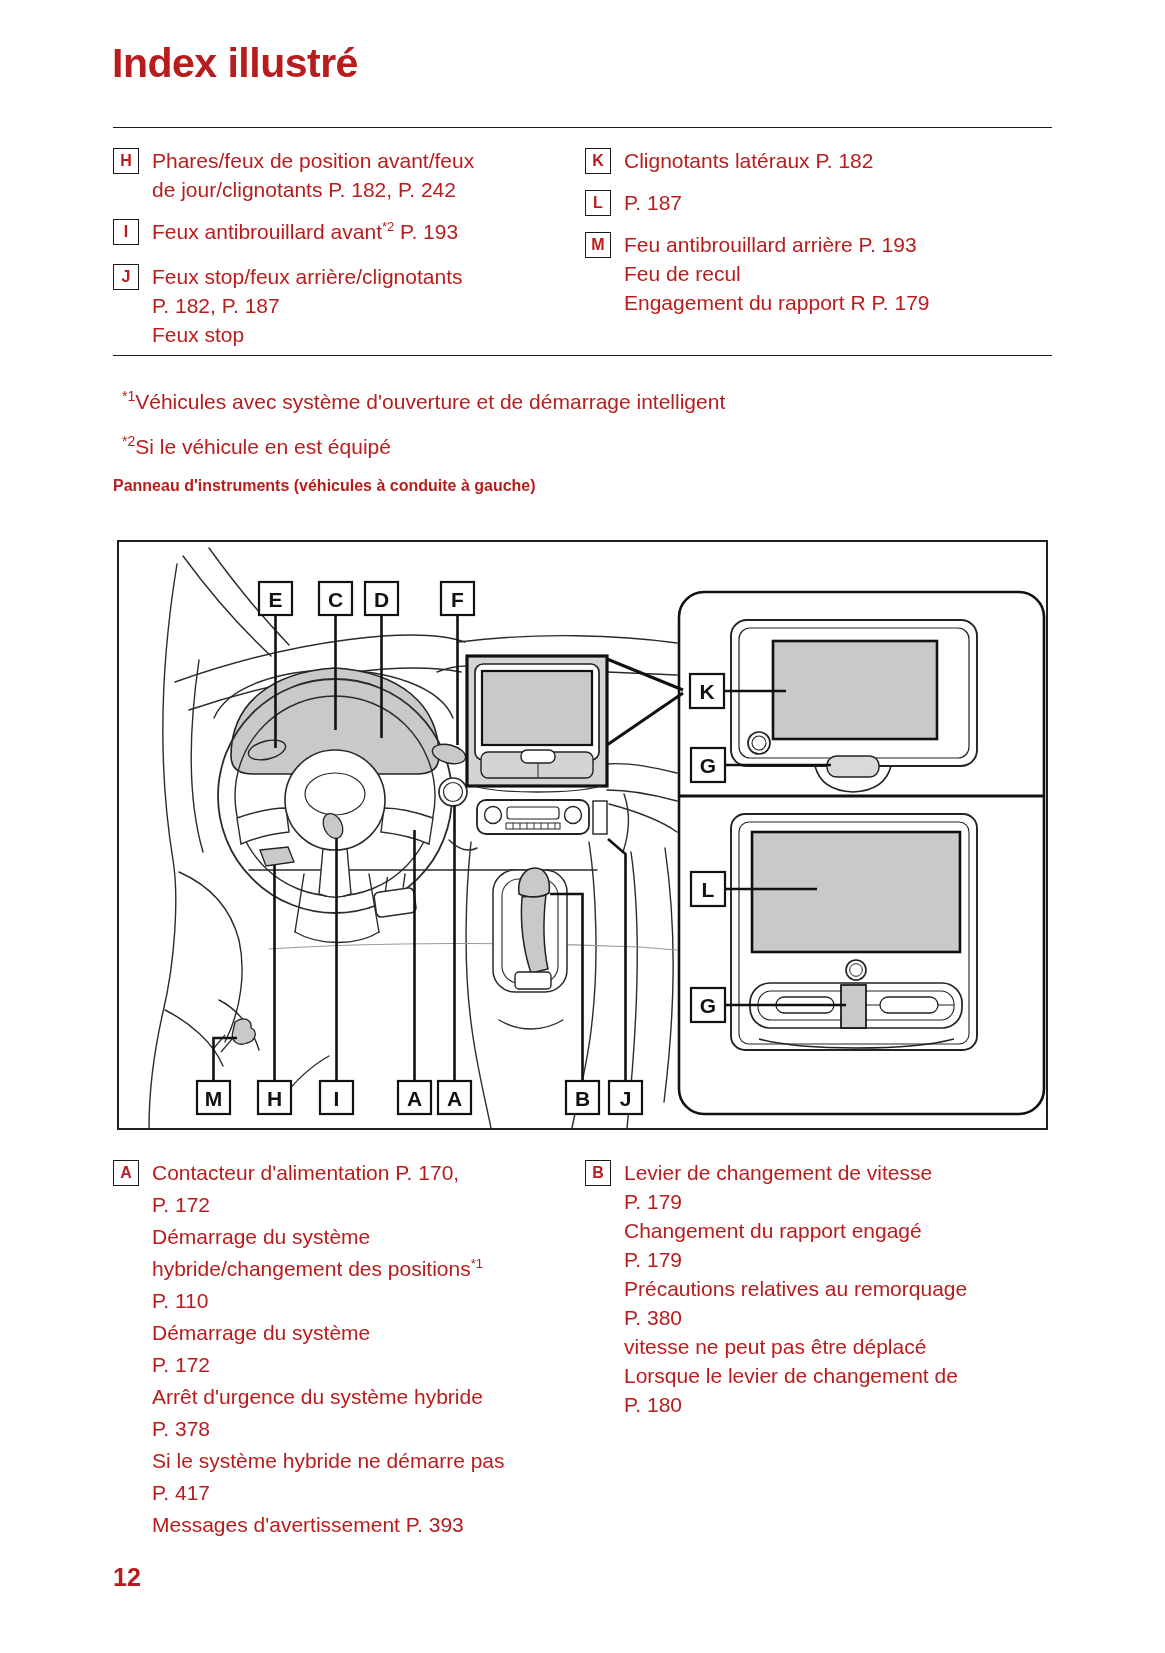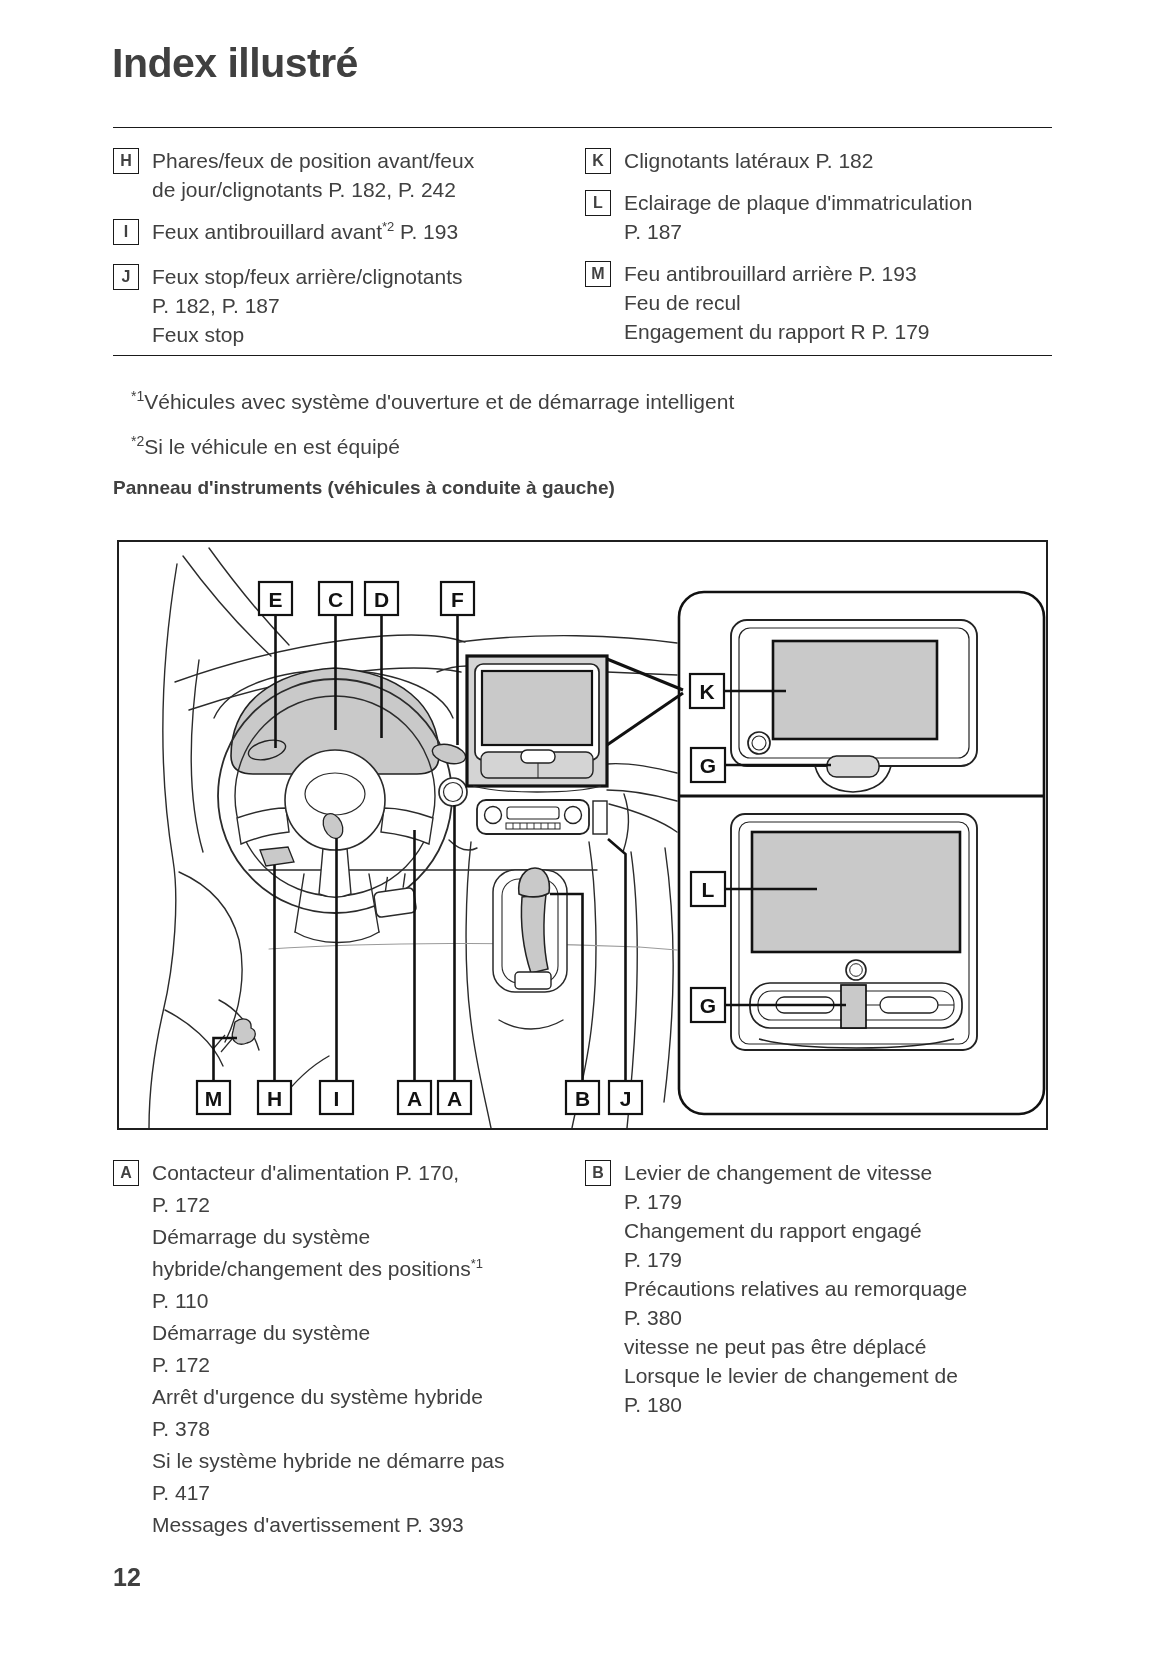--- a/index.html
+++ b/index.html
@@ -1,39 +1,39 @@
 <!DOCTYPE html>
 <html><head>
 <meta charset="utf-8">
 <style>
   * { margin:0; padding:0; box-sizing:border-box; }
   html,body { background:#ffffff; }
   .page {
     position:relative; width:1165px; height:1653px; background:#fff;
-    font-family:"Liberation Sans", sans-serif; color:#404040; overflow:hidden;
+    font-family:"Liberation Sans", sans-serif; color:#b91c1c; overflow:hidden;
   }
   .title {
     position:absolute; left:112px; top:40px;
     font-size:41px; font-weight:bold; letter-spacing:-0.5px;
   }
   .rule { position:absolute; left:113px; width:939px; border-top:1.6px solid #1a1a1a; }
   .rule1 { top:127px; }
   .rule2 { top:355px; }
   .legend-col { position:absolute; width:470px; }
   .item { display:flex; margin-bottom:13px; }
   .keybox {
     flex:0 0 auto; width:26px; height:26px; margin-right:13px; margin-top:2px;
     border:1.8px solid #1a1a1a; display:flex; align-items:center; justify-content:center;
     font-size:16px; font-weight:bold;
   }
   .itemtext { font-size:21px; line-height:29px; }
   .sup { font-size:13px; position:relative; top:-8px; }
-  .footnote { position:absolute; left:131px; font-size:21px; }
+  .footnote { position:absolute; left:122px; font-size:21px; }
   .footnote .fn-marker { font-size:14px; position:relative; top:-8px; }
-  .section-heading { position:absolute; left:113px; top:477px; font-size:19px; font-weight:bold; }
+  .section-heading { position:absolute; left:113px; top:477px; font-size:16px; font-weight:bold; }
   .diagram {
     position:absolute; left:117px; top:540px; width:931px; height:590px;
     border:2px solid #1f1f1f; background:#fff;
   }
   .diagram svg { display:block; width:100%; height:100%; }
   .page-number { position:absolute; left:113px; top:1563px; font-size:25px; font-weight:bold; }
   
   svg text { font-family:"Liberation Sans", sans-serif; font-weight:bold; font-size:21px; fill:#111; text-anchor:middle; }
   .sk  { stroke:#2b2b2b; stroke-width:1.4; fill:none; stroke-linecap:round; stroke-linejoin:round; }
   .sk2 { stroke:#9a9a9a; stroke-width:1.1; fill:none; stroke-linecap:round; }
@@ -76,21 +76,20 @@
   <div class="legend-col" style="left:585px; top:146px;">
     <div class="item">
       <span class="keybox">K</span>
       <div class="itemtext">
         <div>Clignotants latéraux P. 182</div>
       </div>
     </div>
     <div class="item">
       <span class="keybox">L</span>
       <div class="itemtext">
-        <div>Eclairage de plaque d'immatriculation</div>
         <div>P. 187</div>
       </div>
     </div>
     <div class="item">
       <span class="keybox">M</span>
       <div class="itemtext">
         <div>Feu antibrouillard arrière P. 193</div>
         <div>Feu de recul</div>
         <div>Engagement du rapport R P. 179</div>
       </div>

